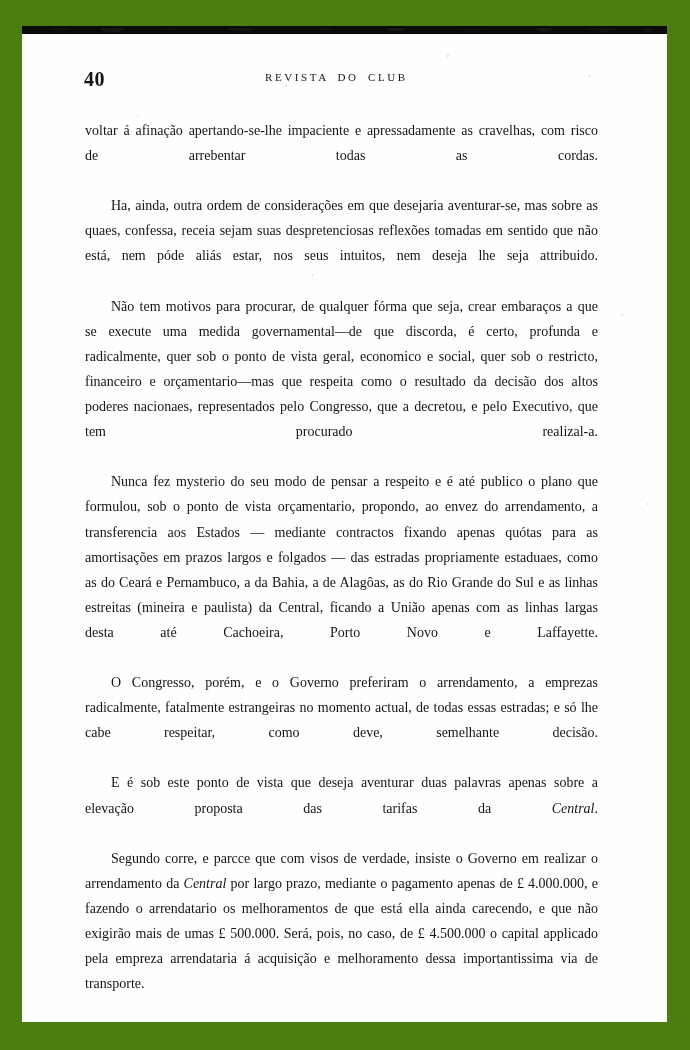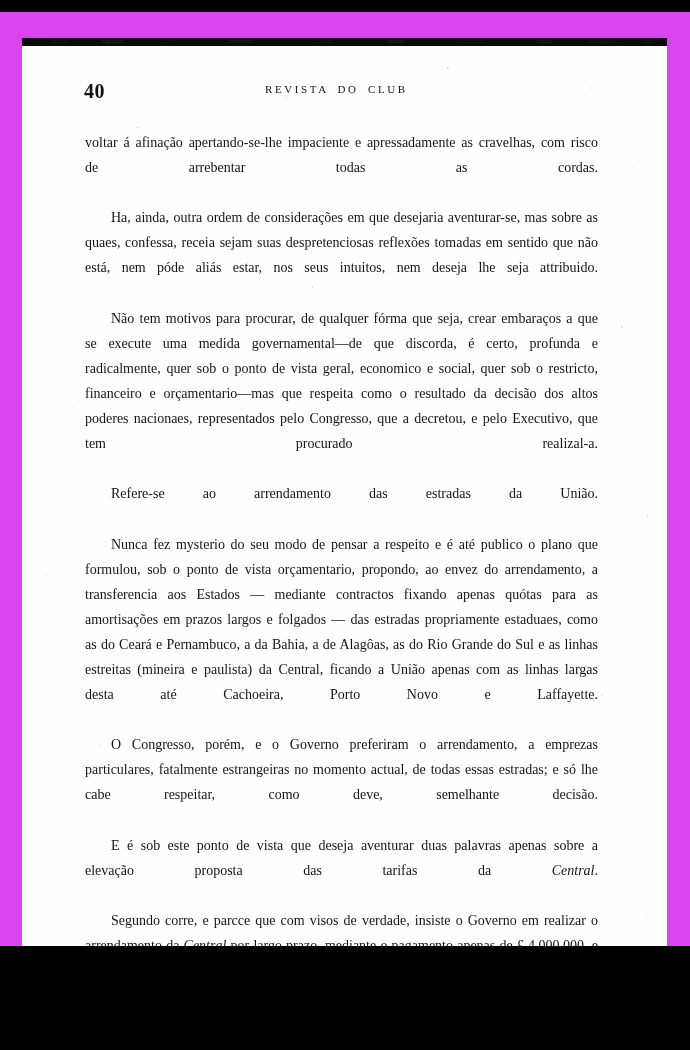--- a/index.html
+++ b/index.html
@@ -4,25 +4,24 @@
 <style>
   html, body {
     margin: 0;
     padding: 0;
     background: #000000;
   }
 
   .scan-page {
     position: relative;
     width: 690px;
-    height: 934px;
-    background: #d946ef;
+    height: 1050px;
+    background: #4d7c0f;
     overflow: hidden;
     font-family: "Liberation Serif", "DejaVu Serif", serif;
-    margin-top: 12px;
   }
 
   
   .paper {
     position: absolute;
     left: 22px;
     top: 26px;
     width: 645px;
     height: 996px;
     background: #fefefe;
@@ -161,21 +160,20 @@
 
     <div class="running-head">
       <span class="folio">40</span>
       <span class="journal-title">REVISTA DO CLUB</span>
     </div>
 
     <div class="body-column">
         <p class="para no-indent">voltar á afinação apertando-se-lhe impaciente e apressadamente as cravelhas, com risco de arrebentar todas as cordas.</p>
         <p class="para">Ha, ainda, outra ordem de considerações em que desejaria aventurar-se, mas sobre as quaes, confessa, receia sejam suas despretenciosas reflexões tomadas em sentido que não está, nem póde aliás estar, nos seus intuitos, nem deseja lhe seja attribuido.</p>
         <p class="para">Não tem motivos para procurar, de qualquer fórma que seja, crear embaraços a que se execute uma medida governamental—de que discorda, é certo, profunda e radicalmente, quer sob o ponto de vista geral, economico e social, quer sob o restricto, financeiro e orçamentario—mas que respeita como o resultado da decisão dos altos poderes nacionaes, representados pelo Congresso, que a decretou, e pelo Executivo, que tem procurado realizal-a.</p>
-        <p class="para">Refere-se ao arrendamento das estradas da União.</p>
         <p class="para">Nunca fez mysterio do seu modo de pensar a respeito e é até publico o plano que formulou, sob o ponto de vista orçamentario, propondo, ao envez do arrendamento, a transferencia aos Estados — mediante contractos fixando apenas quótas para as amortisações em prazos largos e folgados — das estradas propriamente estaduaes, como as do Ceará e Pernambuco, a da Bahia, a de Alagôas, as do Rio Grande do Sul e as linhas estreitas (mineira e paulista) da Central, ficando a União apenas com as linhas largas desta até Cachoeira, Porto Novo e Laffayette.</p>
-        <p class="para">O Congresso, porém, e o Governo preferiram o arrendamento, a emprezas particulares, fatalmente estrangeiras no momento actual, de todas essas estradas; e só lhe cabe respeitar, como deve, semelhante decisão.</p>
+        <p class="para">O Congresso, porém, e o Governo preferiram o arrendamento, a emprezas radicalmente, fatalmente estrangeiras no momento actual, de todas essas estradas; e só lhe cabe respeitar, como deve, semelhante decisão.</p>
         <p class="para"><span>E é sob este ponto de vista que deseja aventurar duas palavras apenas sobre a elevação proposta das tarifas da </span><em>Central</em><span>.</span></p>
         <p class="para"><span>Segundo corre, e parcce que com visos de verdade, insiste o Governo em realizar o arrendamento da </span><em>Central</em><span> por largo prazo, mediante o pagamento apenas de £ 4.000.000, e fazendo o arrendatario os melhoramentos de que está ella ainda carecendo, e que não exigirão mais de umas £ 500.000. Será, pois, no caso, de £ 4.500.000 o capital applicado pela empreza arrendataria á acquisição e melhoramento dessa importantissima via de transporte.</span></p>
       </div>
 
   </div>
 </div>
 
 </body></html>

